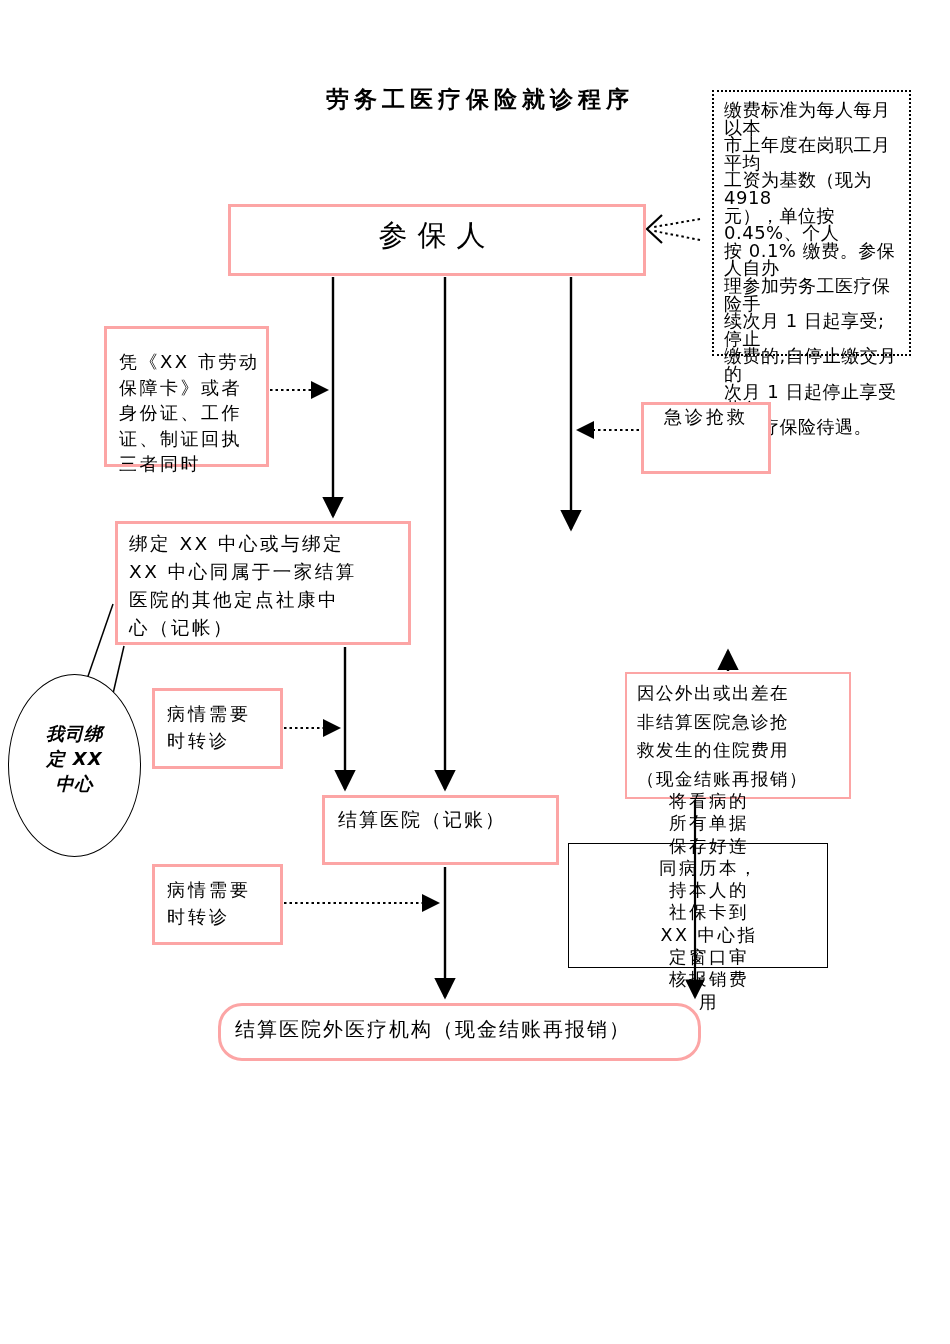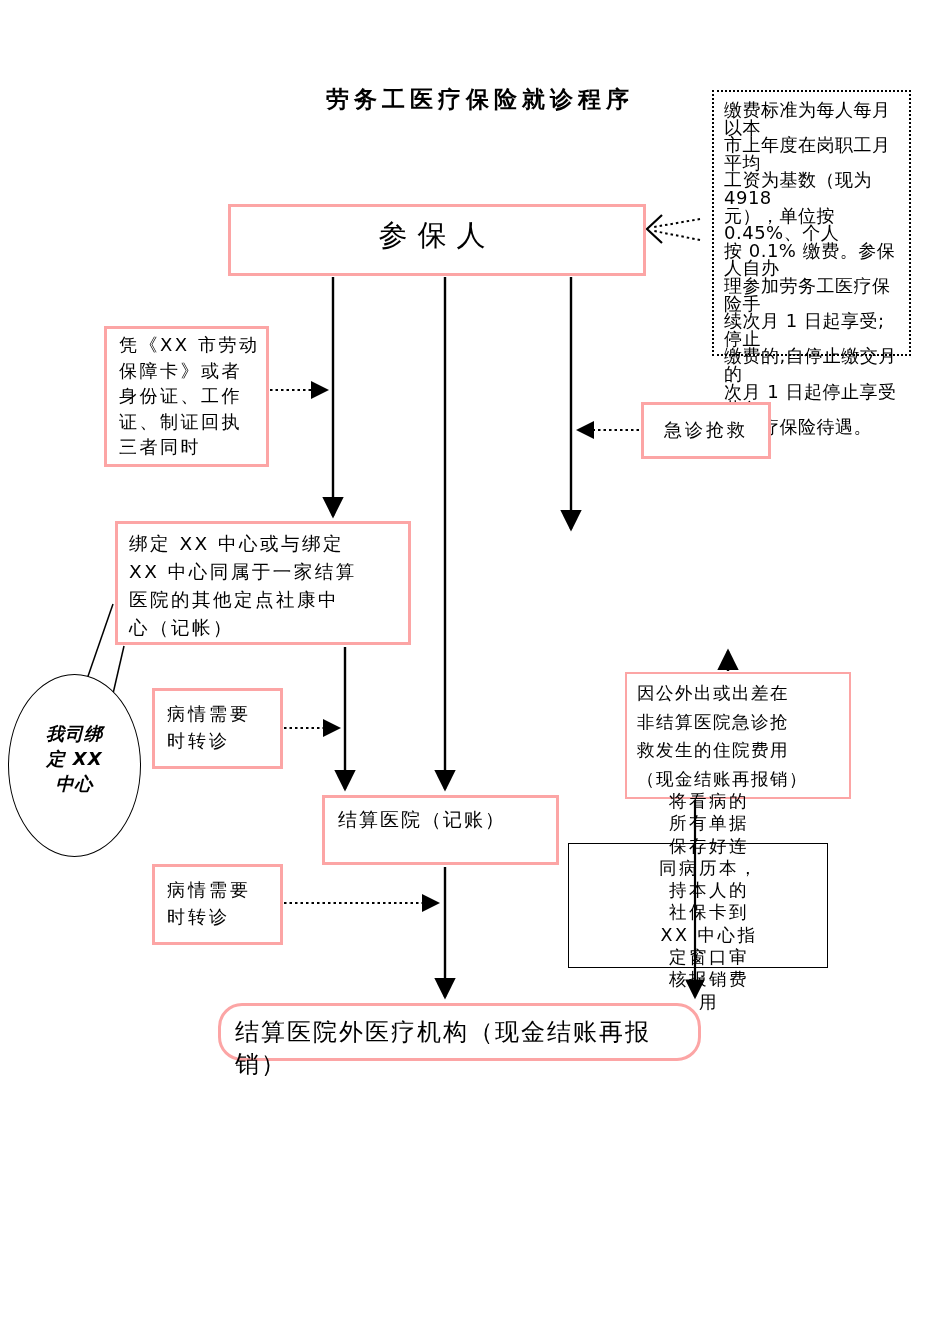--- a/index.html
+++ b/index.html
@@ -14,25 +14,25 @@
 
   .title { left:300px; top:84px; width:360px; text-align:center; font-size:23px;
            font-weight:bold; letter-spacing:5px; border:none; background:transparent; z-index:3; }
 
   .note { left:712px; top:90px; width:199px; height:266px; border:2px dotted #000;
           padding:9px 8px 0 10px; font-size:18px; line-height:17.6px; letter-spacing:0.5px; }
 
   .insured { left:228px; top:204px; width:418px; height:72px; text-align:center;
              font-size:29px; letter-spacing:10px; padding-top:9px; }
 
-  .card { left:104px; top:326px; width:165px; height:141px; padding:3px 0 0 12px;
+  .card { left:104px; top:326px; width:165px; height:141px; padding:20px 0 0 12px;
           font-size:18px; line-height:25.5px; letter-spacing:2.5px; }
 
-  .emergency { left:641px; top:402px; width:130px; height:57px; text-align:center;
-               font-size:18px; letter-spacing:3px; padding-top:13px; }
+  .emergency { left:641px; top:402px; width:130px; height:72px; text-align:center;
+               font-size:18px; letter-spacing:3px; }
 
   .bound { left:115px; top:521px; width:296px; height:124px; padding:6px 0 0 11px;
            font-size:18.5px; line-height:28px; letter-spacing:2.5px; }
 
   .nonsettle { left:533px; top:534px; width:308px; height:111px; padding:7px 0 0 12px;
                font-size:18.5px; line-height:28px; letter-spacing:2px; }
 
   .bubble { left:8px; top:674px; width:133px; height:183px; border:1.5px solid #000;
             border-radius:50%; display:flex; align-items:center; justify-content:center;
             text-align:center; font-weight:bold; font-size:18px; line-height:25px;
@@ -49,21 +49,21 @@
   .trip { left:625px; top:672px; width:226px; height:127px; border-width:2.5px;
           padding:5px 0 14px 10px; font-size:17.5px; line-height:28.5px; letter-spacing:1.5px; }
 
   .thinrect { left:568px; top:843px; width:260px; height:125px; border:1.5px solid #000;
               background:transparent; z-index:2; }
 
   .column { left:645px; top:790px; width:128px; font-size:17.5px; line-height:22.3px;
             letter-spacing:2.5px; }
 
   .outside { left:218px; top:1003px; width:483px; height:58px; padding:10px 0 0 14px;
-             font-size:24px; letter-spacing:2px;border-radius:24px; }
+             font-size:20px; letter-spacing:2px;border-radius:24px; }
 </style>
 </head>
 <body>
 
 <div class="canvas">
 
   <svg class="overlay" width="950" height="1344" viewBox="0 0 950 1344">
     <defs>
       <marker id="ah" markerWidth="10" markerHeight="10" refX="8" refY="4.5" orient="auto">
         <path d="M0,0 L9,4.5 L0,9 Z" fill="#000"></path>

